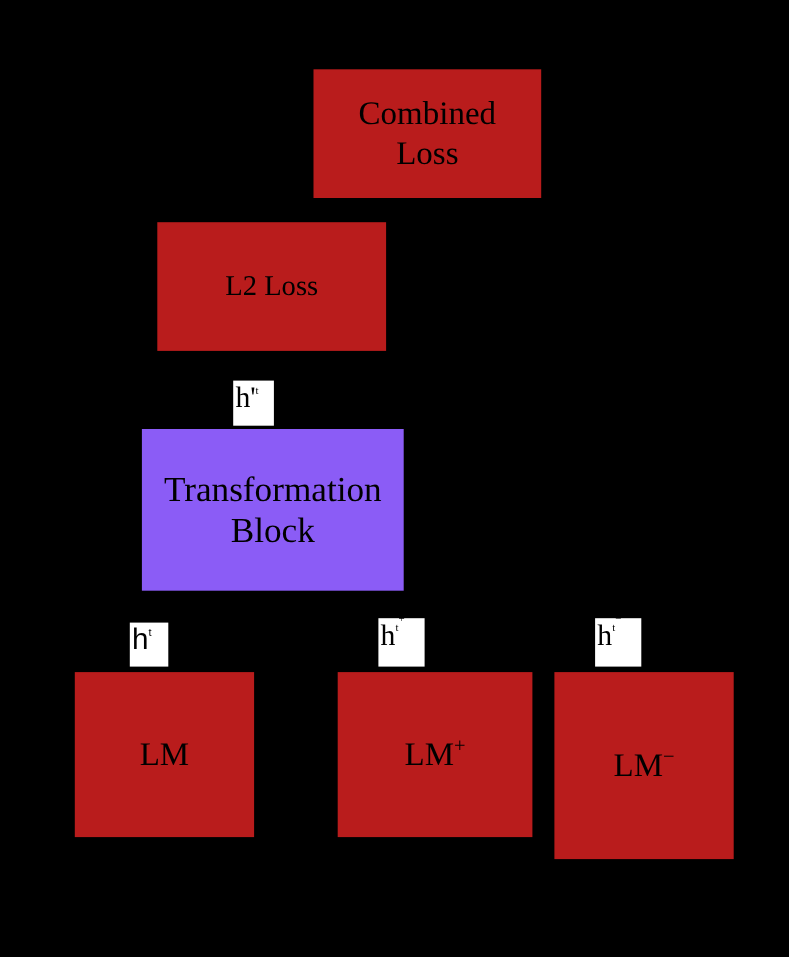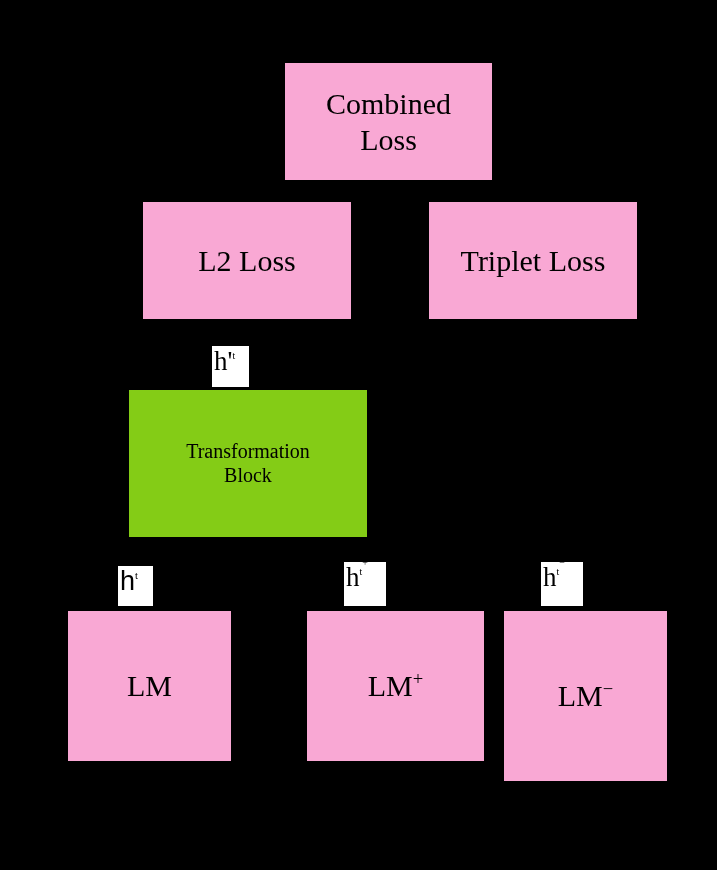--- a/index.html
+++ b/index.html
@@ -16,45 +16,45 @@
     font-family: "Liberation Serif", "DejaVu Serif", serif;
   }
   .box {
     position: absolute;
     box-sizing: border-box;
     display: flex;
     align-items: center;
     justify-content: center;
     text-align: center;
     color: #000000;
-    background: #f9a8d4;
+    background: #b91c1c;
     line-height: 1.18;
   }
   .box-label {
     display: block;
     white-space: pre-line;
   }
 
   
   #node-combined-loss {
     left: 285px; top: 63px; width: 207px; height: 117px;
     font-size: 30px;
   }
   #node-l2-loss {
     left: 143px; top: 202px; width: 208px; height: 117px;
-    font-size: 30px;
+    font-size: 26px;
   }
   #node-triplet-loss {
     left: 429px; top: 202px; width: 208px; height: 117px;
     font-size: 30px;
   }
   #node-transformation-block {
     left: 129px; top: 390px; width: 238px; height: 147px;
-    background: #84cc16;
-    font-size: 20px;
+    background: #8b5cf6;
+    font-size: 32px;
   }
   #node-lm {
     left: 68px; top: 611px; width: 163px; height: 150px;
     font-size: 30px;
   }
   #node-lm-positive {
     left: 307px; top: 611px; width: 177px; height: 150px;
     font-size: 30px;
   }
   #node-lm-negative {
@@ -127,23 +127,20 @@
 
   <div class="box" id="node-combined-loss">
     <span class="box-label">Combined
 Loss</span>
   </div>
 
   <div class="box" id="node-l2-loss">
     <span class="box-label">L2 Loss</span>
   </div>
 
-  <div class="box" id="node-triplet-loss">
-    <span class="box-label">Triplet Loss</span>
-  </div>
 
   <div class="edge-label" id="label-h-prime-t">
     <span class="base">h'</span>
       <sub>t</sub>
   </div>
 
   <div class="box" id="node-transformation-block">
     <span class="box-label">Transformation
 Block</span>
   </div>

